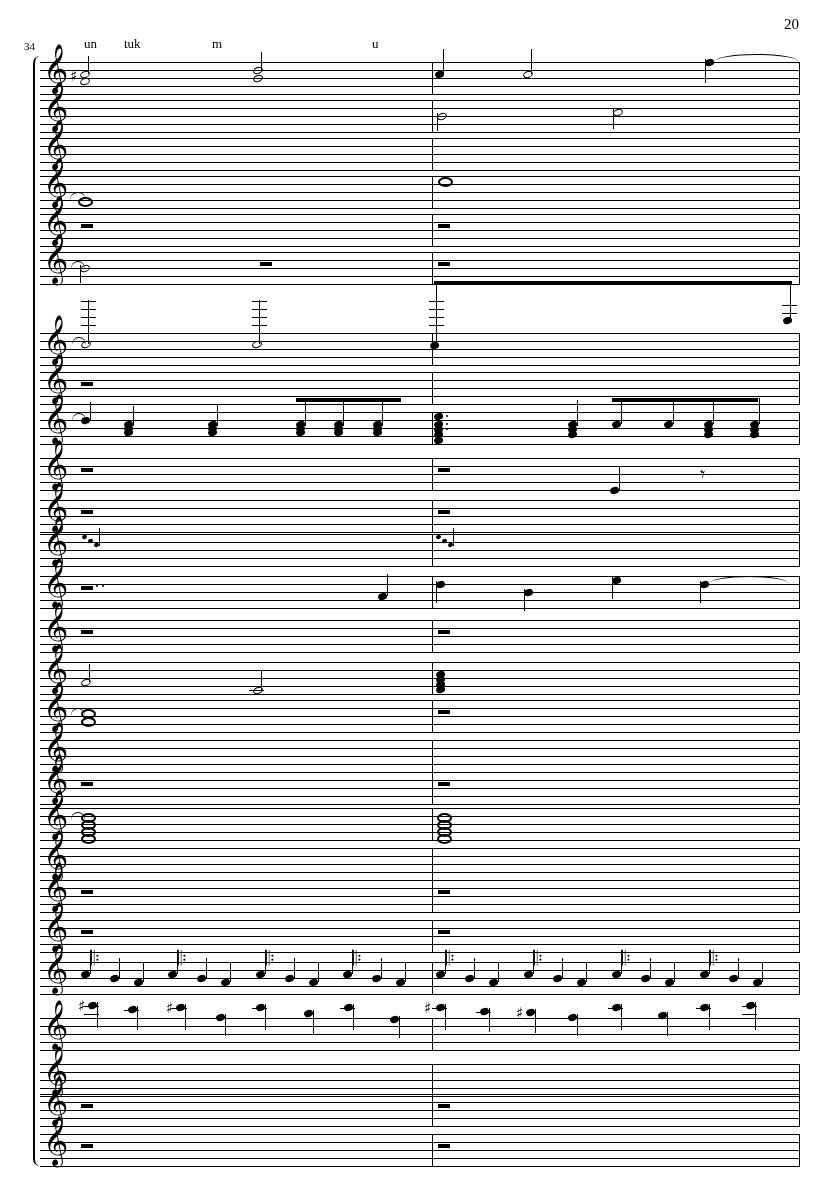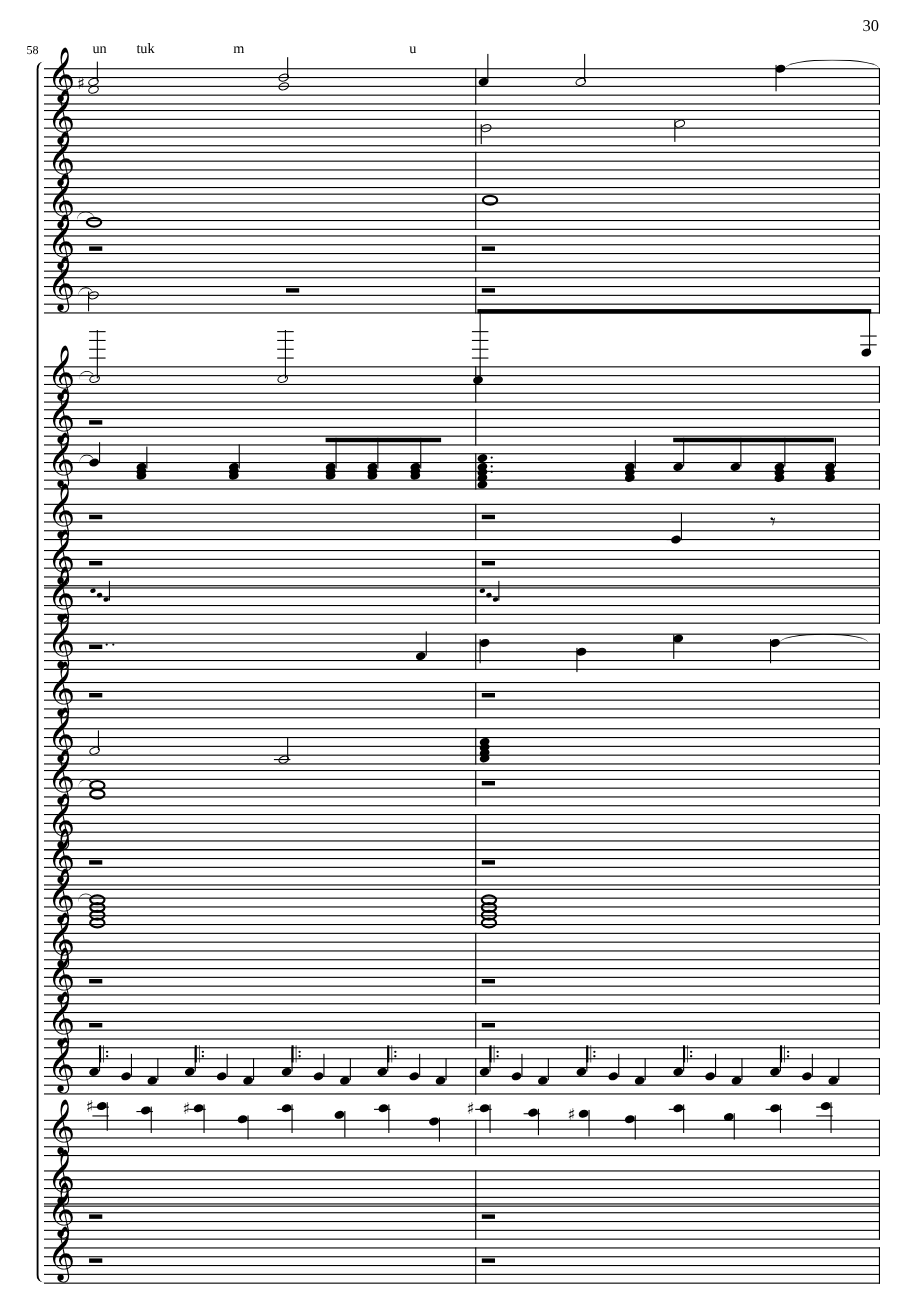--- a/index.html
+++ b/index.html
@@ -152,22 +152,22 @@
   .dots {
     position: absolute;
     width: 2px; height: 2px; background:#000; border-radius:50%;
   }
 </style>
 </head>
 <body>
 
 <div id="page">
 
-  <div class="page-number">30</div>
-  <div class="measure-number">58</div>
+  <div class="page-number">20</div>
+  <div class="measure-number">34</div>
 
   <div class="lyric" style="left:84px">un</div>
   <div class="lyric" style="left:124px">tuk</div>
   <div class="lyric" style="left:212px">m</div>
   <div class="lyric" style="left:372px">u</div>
 
   <div class="system-brace"></div>
 
   <div class="staff" style="top:62px">
     <div class="line l0"></div>

